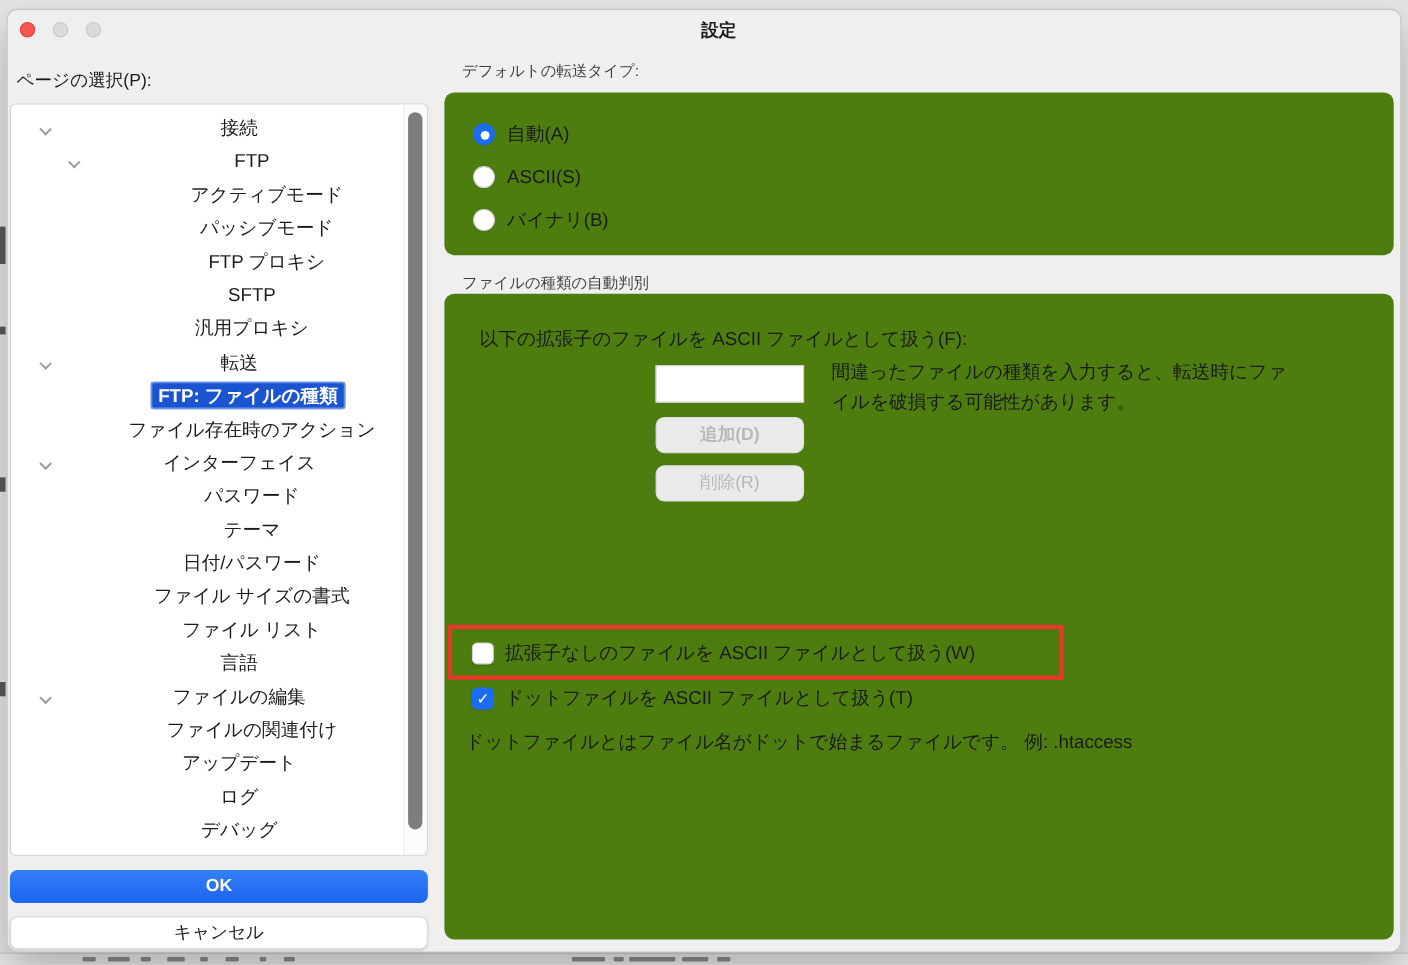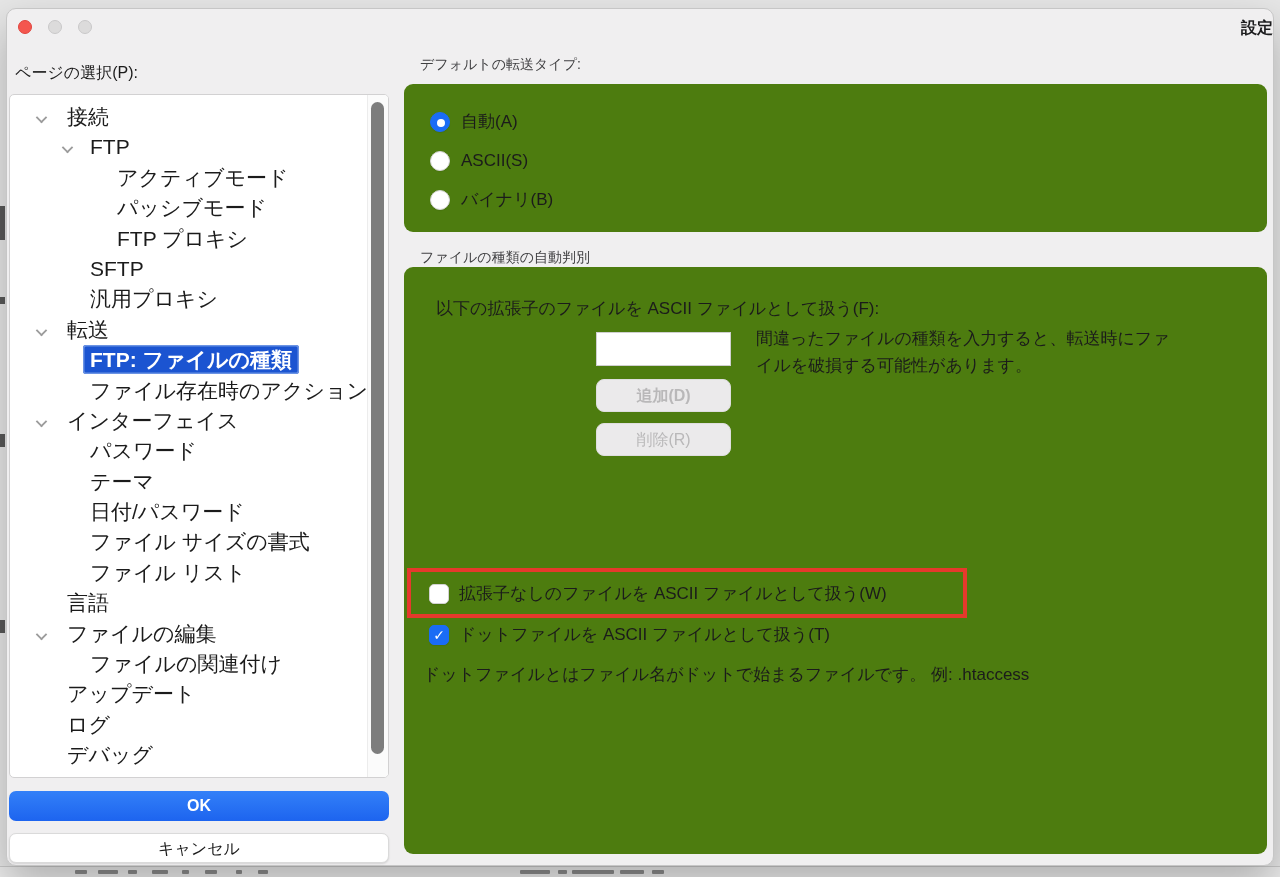--- a/index.html
+++ b/index.html
@@ -22,30 +22,30 @@
     background:#f0eff0; border:1px solid #c6c6c6; border-radius:10px;
     box-shadow:0 18px 40px rgba(0,0,0,.25);
   }
 
   
   .titlebar { position:absolute; left:0; top:0; width:100%; height:44px; }
   .traffic { position:absolute; top:11px; width:14px; height:14px; border-radius:50%; }
   .traffic.red   { left:11px;  background:#f4564e; border:1px solid #e0443e; }
   .traffic.gray1 { left:41px;  background:#dcdbdb; border:1px solid #c9c8c9; }
   .traffic.gray2 { left:71px;  background:#dcdbdb; border:1px solid #c9c8c9; }
-  .win-title { position:absolute; left:0; top:9px; width:100%; text-align:right; font-size:16px; font-weight:700; color:#1c1c1e;padding-left:27px; }
+  .win-title { position:absolute; left:0; top:9px; width:100%; text-align:center; font-size:16px; font-weight:700; color:#1c1c1e;padding-left:27px; }
 
   
   .sidebar-label { position:absolute; left:8px; top:54px; font-size:16px; color:#1b1b1b; }
   .tree-box {
     position:absolute; left:2px; top:85px; width:380px; height:684px;
     background:#ffffff; border:1px solid #d2d1d2; border-radius:5px; overflow:hidden;
   }
   .tree-rows { position:absolute; left:0; top:0; width:358px; padding-top:7px; }
-  .tree-row { position:relative; height:30.4px; line-height:30.4px; font-size:21px; white-space:nowrap; }
+  .tree-row { position:relative; height:30.4px; line-height:30.4px; font-size:17px; white-space:nowrap;text-align:center; }
   .chevron {
     position:absolute; top:11px; width:9px; height:9px;
     border-right:2px solid #9b9b9b; border-bottom:2px solid #9b9b9b;
     transform:rotate(45deg) scale(.9);
   }
   .lvl1 .chevron { left:27px; }
   .lvl2 .chevron { left:53px; }
   .lvl1 .tree-label { margin-left:57px; }
   .lvl2 .tree-label { margin-left:80px; }
   .lvl3 .tree-label { margin-left:107px; }

